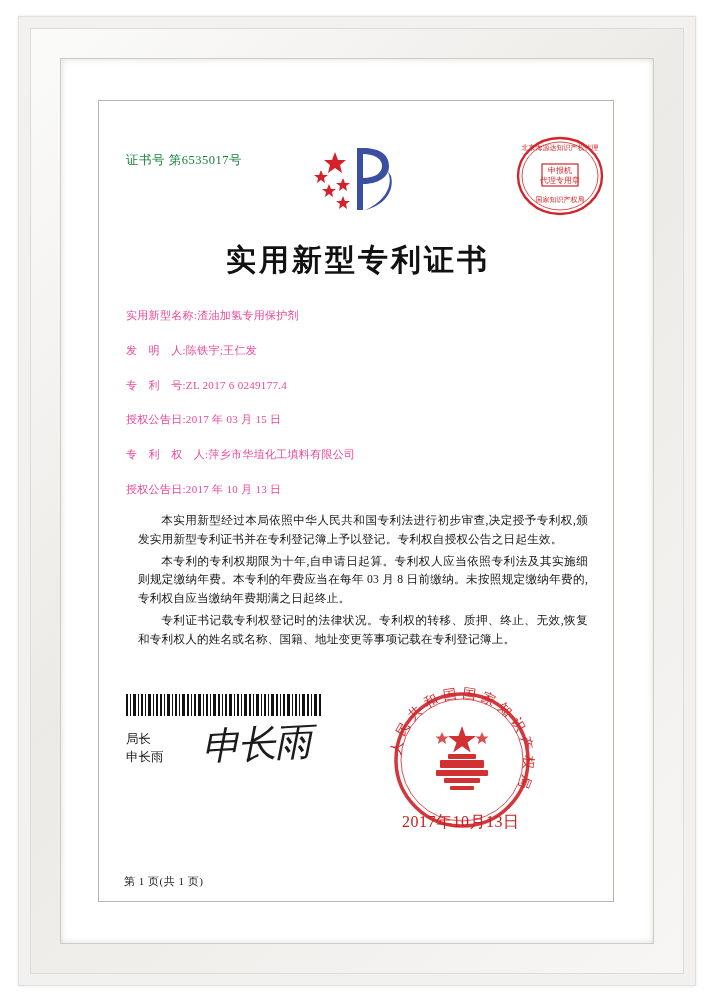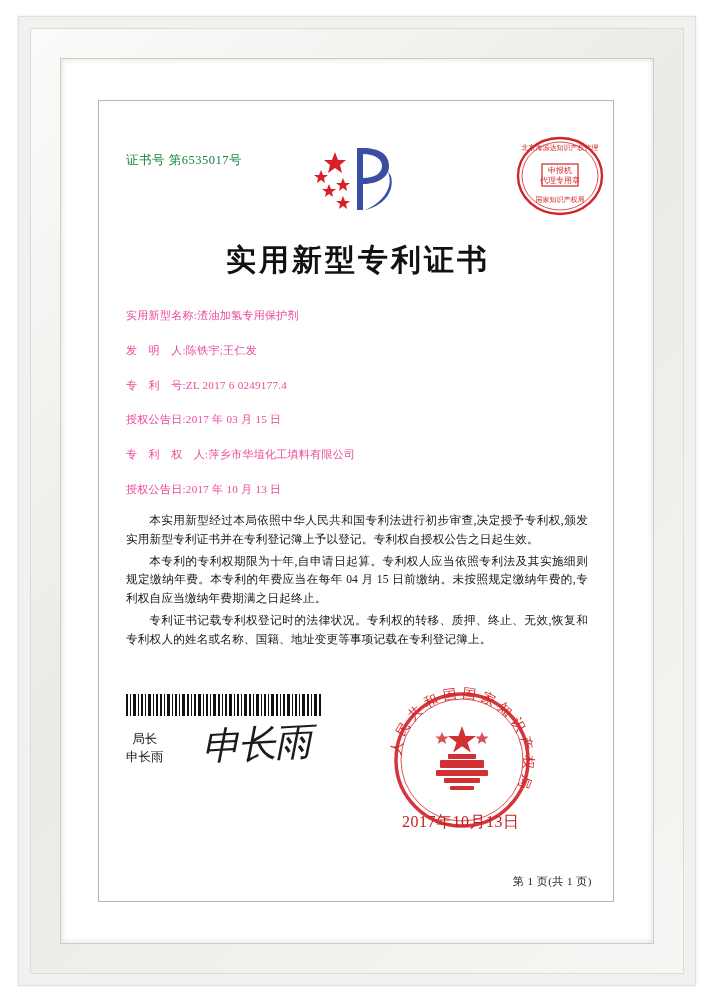--- a/index.html
+++ b/index.html
@@ -149,21 +149,21 @@
     position: absolute;
     left: 2px;
     top: 388px;
     width: 462px;
     font-size: 11.6px;
     line-height: 1.62;
     color: #161616;
     text-align: justify;
   }
   .body-text p {
-    margin: 0 0 3px 0;
+    margin: 0 0 3px 12px;
     text-indent: 2em;
     letter-spacing: 0.2px;
   }
 
   
   .barcode {
     position: absolute;
     left: 2px;
     top: 570px;
     width: 196px;
@@ -172,21 +172,20 @@
   .barcode svg { display: block; }
 
   
   .sig-block {
     position: absolute;
     left: 2px;
     top: 606px;
     font-size: 12.5px;
     color: #141414;
     line-height: 1.45;
-    text-align: center;
   }
   .sig-script {
     position: absolute;
     left: 78px;
     top: 595px;
     font-size: 38px;
     color: #1b1b1b;
     font-family: "DejaVu Serif", serif;
     font-style: italic;
     letter-spacing: -2px;
@@ -212,21 +211,21 @@
     letter-spacing: 0.5px;
     white-space: nowrap;
   }
 
   
   .footer {
     position: absolute;
     left: 0;
     top: 750px;
     width: 468px;
-    text-align: right;
+    text-align: left;
     font-size: 11px;
     color: #222;
     letter-spacing: 0.5px;
   }
 </style>
 </head>
 <body>
 
 <div class="page">
   <div class="frame-outer"></div>
@@ -299,21 +298,21 @@
           <span class="field-value">萍乡市华埴化工填料有限公司</span>
         </div>
         <div class="field-row">
           <span class="field-label">授权公告日:</span>
           <span class="field-value">2017 年 10 月 13 日</span>
         </div>
       </div>
 
       <div class="body-text">
         <p>本实用新型经过本局依照中华人民共和国专利法进行初步审查,决定授予专利权,颁发实用新型专利证书并在专利登记簿上予以登记。专利权自授权公告之日起生效。</p>
-        <p>本专利的专利权期限为十年,自申请日起算。专利权人应当依照专利法及其实施细则规定缴纳年费。本专利的年费应当在每年 04 月 15 日前缴纳。未按照规定缴纳年费的,专利权自应当缴纳年费期满之日起终止。</p>
+        <p>本专利的专利权期限为十年,自申请日起算。专利权人应当依照专利法及其实施细则规定缴纳年费。本专利的年费应当在每年 03 月 8 日前缴纳。未按照规定缴纳年费的,专利权自应当缴纳年费期满之日起终止。</p>
         <p>专利证书记载专利权登记时的法律状况。专利权的转移、质押、终止、无效,恢复和专利权人的姓名或名称、国籍、地址变更等事项记载在专利登记簿上。</p>
       </div>
 
       <div class="barcode">
         <svg width="196" height="22" viewBox="0 0 196 22" xmlns="http://www.w3.org/2000/svg">
           <g fill="#111">
             <rect x="0" y="0" width="2" height="22"></rect>
               <rect x="4" y="0" width="1" height="22"></rect>
             <rect x="7" y="0" width="3" height="22"></rect>
               <rect x="12" y="0" width="1" height="22"></rect>

